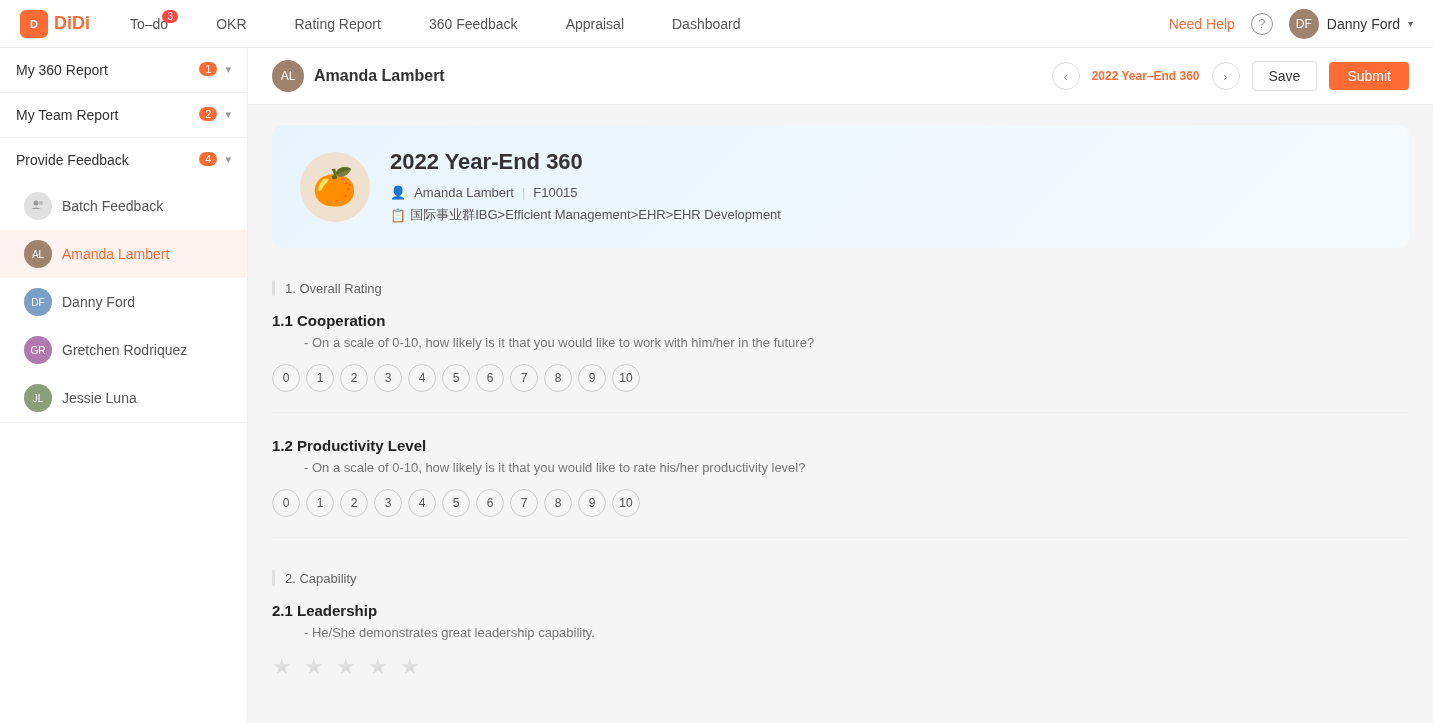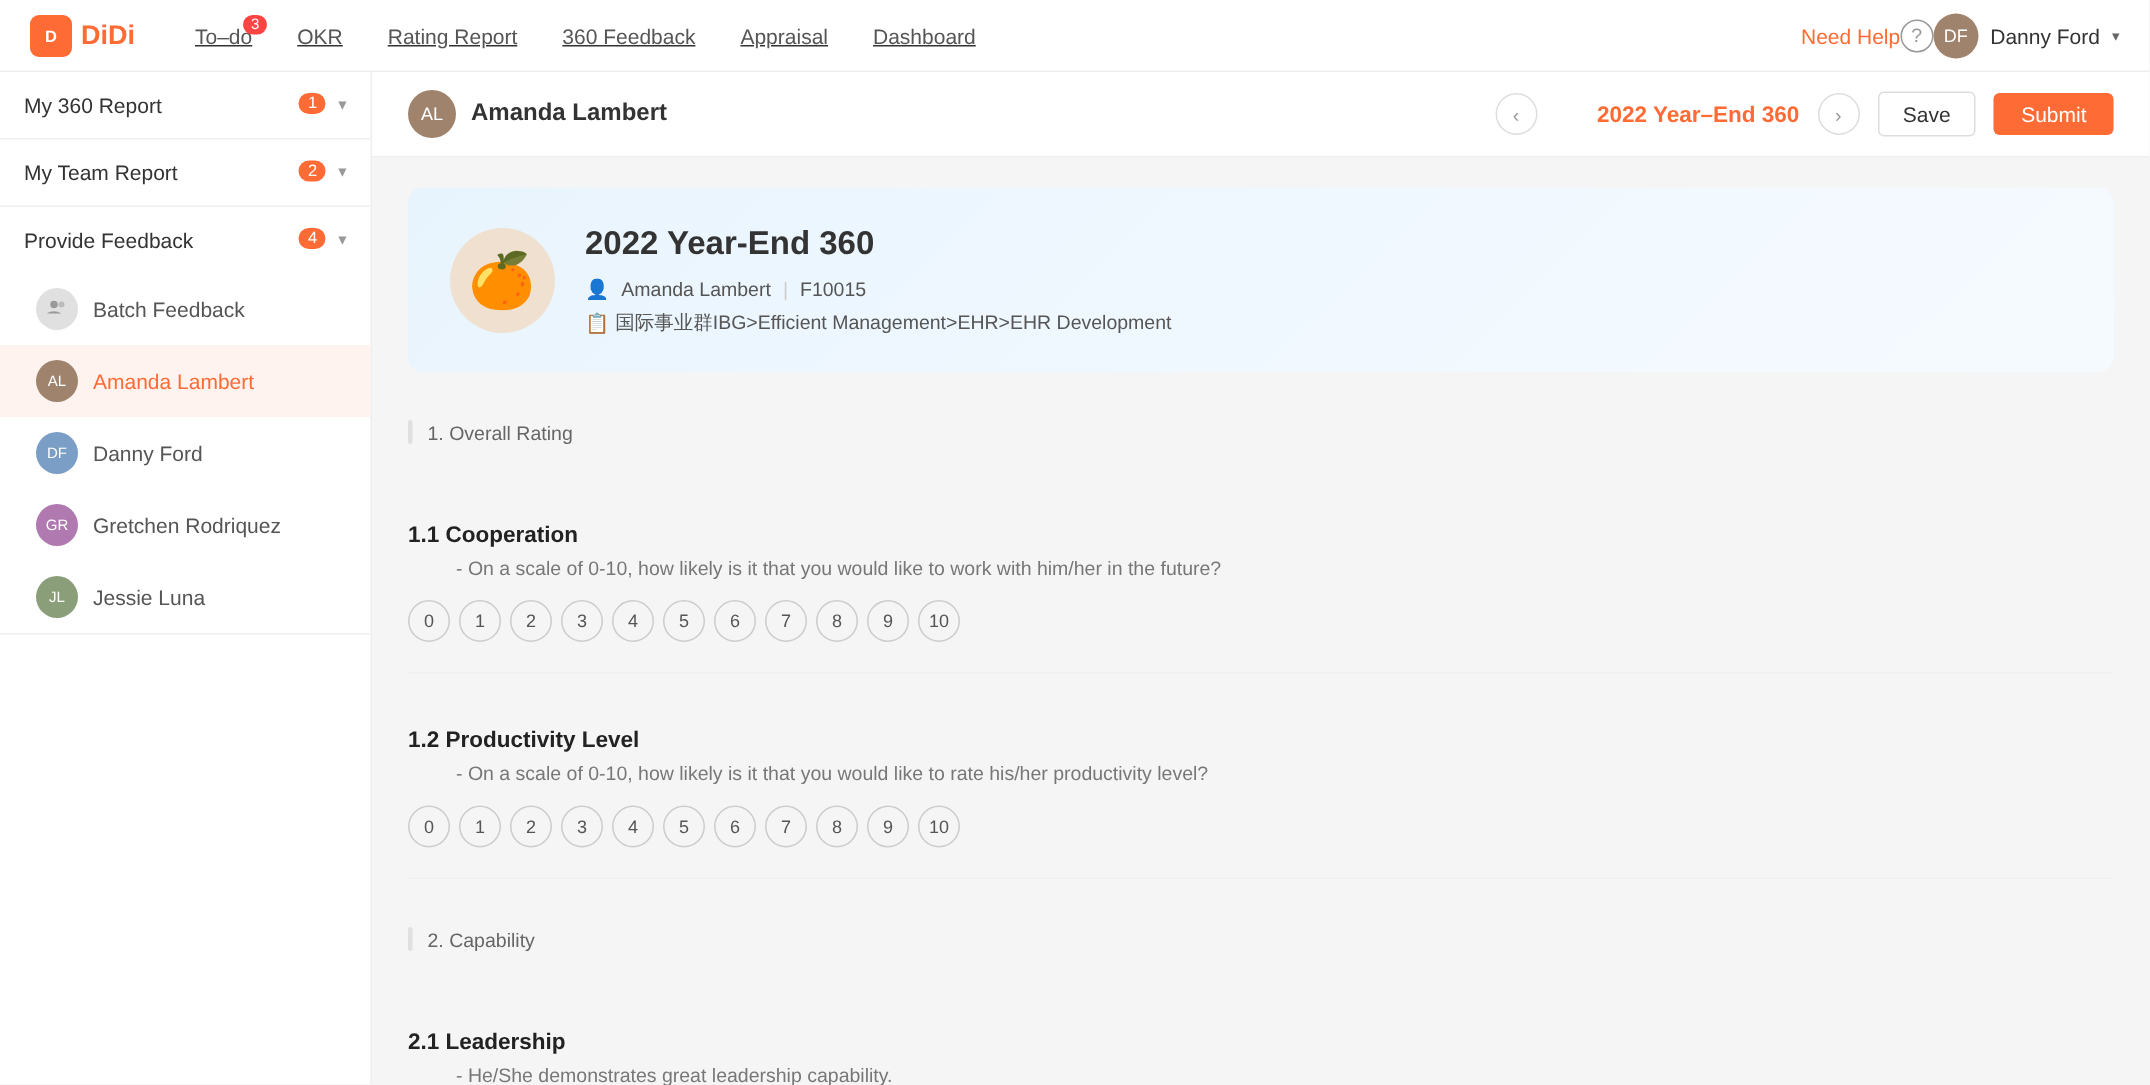--- a/index.html
+++ b/index.html
@@ -7,28 +7,28 @@
 
     
     .top-nav {
       display: flex; align-items: center; height: 48px;
       background: #fff; border-bottom: 1px solid #eee;
       padding: 0 20px; position: relative; z-index: 10;
     }
     .logo { display: flex; align-items: center; margin-right: 40px; }
     .logo-icon { width: 28px; height: 28px; background: #ff6b35; border-radius: 6px; display: flex; align-items: center; justify-content: center; color: white; font-size: 12px; font-weight: bold; margin-right: 6px; }
     .logo-text { font-size: 18px; font-weight: bold; color: #ff6b35; }
-    .nav-items { display: flex; gap: 30px; flex: 1; text-decoration: underline; }
+    .nav-items { display: flex; gap: 48px; flex: 1; }
     .nav-item { font-size: 14px; color: #555; cursor: pointer; padding: 14px 0; position: relative; }
     .nav-badge {
       position: absolute; top: 8px; right: -10px;
       background: #ff4444; color: white; border-radius: 10px;
       font-size: 10px; padding: 1px 5px; min-width: 16px; text-align: center;
     }
-    .nav-right { display: flex; align-items: center; margin-left: auto; }
+    .nav-right { display: flex; align-items: center; gap: 16px; margin-left: auto; }
     .need-help { color: #ff6b35; font-size: 14px; cursor: pointer; }
     .help-circle { width: 22px; height: 22px; border: 1.5px solid #999; border-radius: 50%; display: flex; align-items: center; justify-content: center; color: #999; font-size: 13px; cursor: pointer; }
     .user-info { display: flex; align-items: center; gap: 8px; cursor: pointer; }
     .user-avatar { width: 30px; height: 30px; border-radius: 50%; background: #ccc; overflow: hidden; display: flex; align-items: center; justify-content: center; font-size: 12px; color: white; background: #a0836d; }
     .user-name { font-size: 14px; color: #333; }
     .chevron-down { color: #666; font-size: 10px; }
 
     
     .layout { display: flex; height: calc(100vh - 48px); }
 
@@ -54,21 +54,21 @@
     
     .page-header {
       display: flex; align-items: center; justify-content: space-between;
       background: #fff; padding: 12px 24px; border-bottom: 1px solid #eee;
     }
     .page-header-left { display: flex; align-items: center; gap: 10px; }
     .page-header-avatar { width: 32px; height: 32px; border-radius: 50%; background: #a0836d; display: flex; align-items: center; justify-content: center; color: white; font-size: 12px; }
     .page-header-name { font-size: 16px; font-weight: 600; color: #333; }
     .page-header-right { display: flex; align-items: center; gap: 12px; }
     .nav-arrow { width: 28px; height: 28px; border: 1px solid #ddd; border-radius: 50%; display: flex; align-items: center; justify-content: center; cursor: pointer; color: #999; font-size: 13px; }
-    .report-title { color: #ff6b35; font-size: 15px; font-weight: 600; margin-left: 28px; }
+    .report-title { color: #ff6b35; font-size: 12px; font-weight: 600; }
     .btn-save {
       padding: 6px 16px; border: 1px solid #ddd; border-radius: 4px;
       background: white; cursor: pointer; font-size: 14px; color: #333;
     }
     .btn-submit {
       padding: 6px 18px; border: none; border-radius: 4px;
       background: #ff6b35; color: white; cursor: pointer; font-size: 14px; font-weight: 500;
     }
 
     
@@ -92,21 +92,21 @@
 
     
     .section-separator {
       display: flex; align-items: center; gap: 10px;
       padding: 8px 0 16px; color: #666; font-size: 13px; font-weight: 500;
     }
     .section-bar { width: 3px; height: 16px; background: #e0e0e0; border-radius: 2px; }
 
     .question-block { margin-bottom: 24px; padding: 0 0 20px; border-bottom: 1px solid #f0f0f0; }
     .question-block:last-child { border-bottom: none; }
-    .question-title { font-size: 15px; font-weight: 700; color: #222; margin-bottom: 6px; margin-top: 36px; }
+    .question-title { font-size: 15px; font-weight: 700; color: #222; margin-bottom: 6px; }
     .question-desc { font-size: 13px; color: #777; margin-bottom: 14px; margin-left: 32px; }
 
     
     .rating-numbers { display: flex; gap: 6px; flex-wrap: wrap; }
     .rating-num {
       width: 28px; height: 28px; border: 1.5px solid #ccc; border-radius: 50%;
       display: flex; align-items: center; justify-content: center;
       font-size: 12px; color: #555; cursor: pointer; transition: all 0.15s;
     }
 

